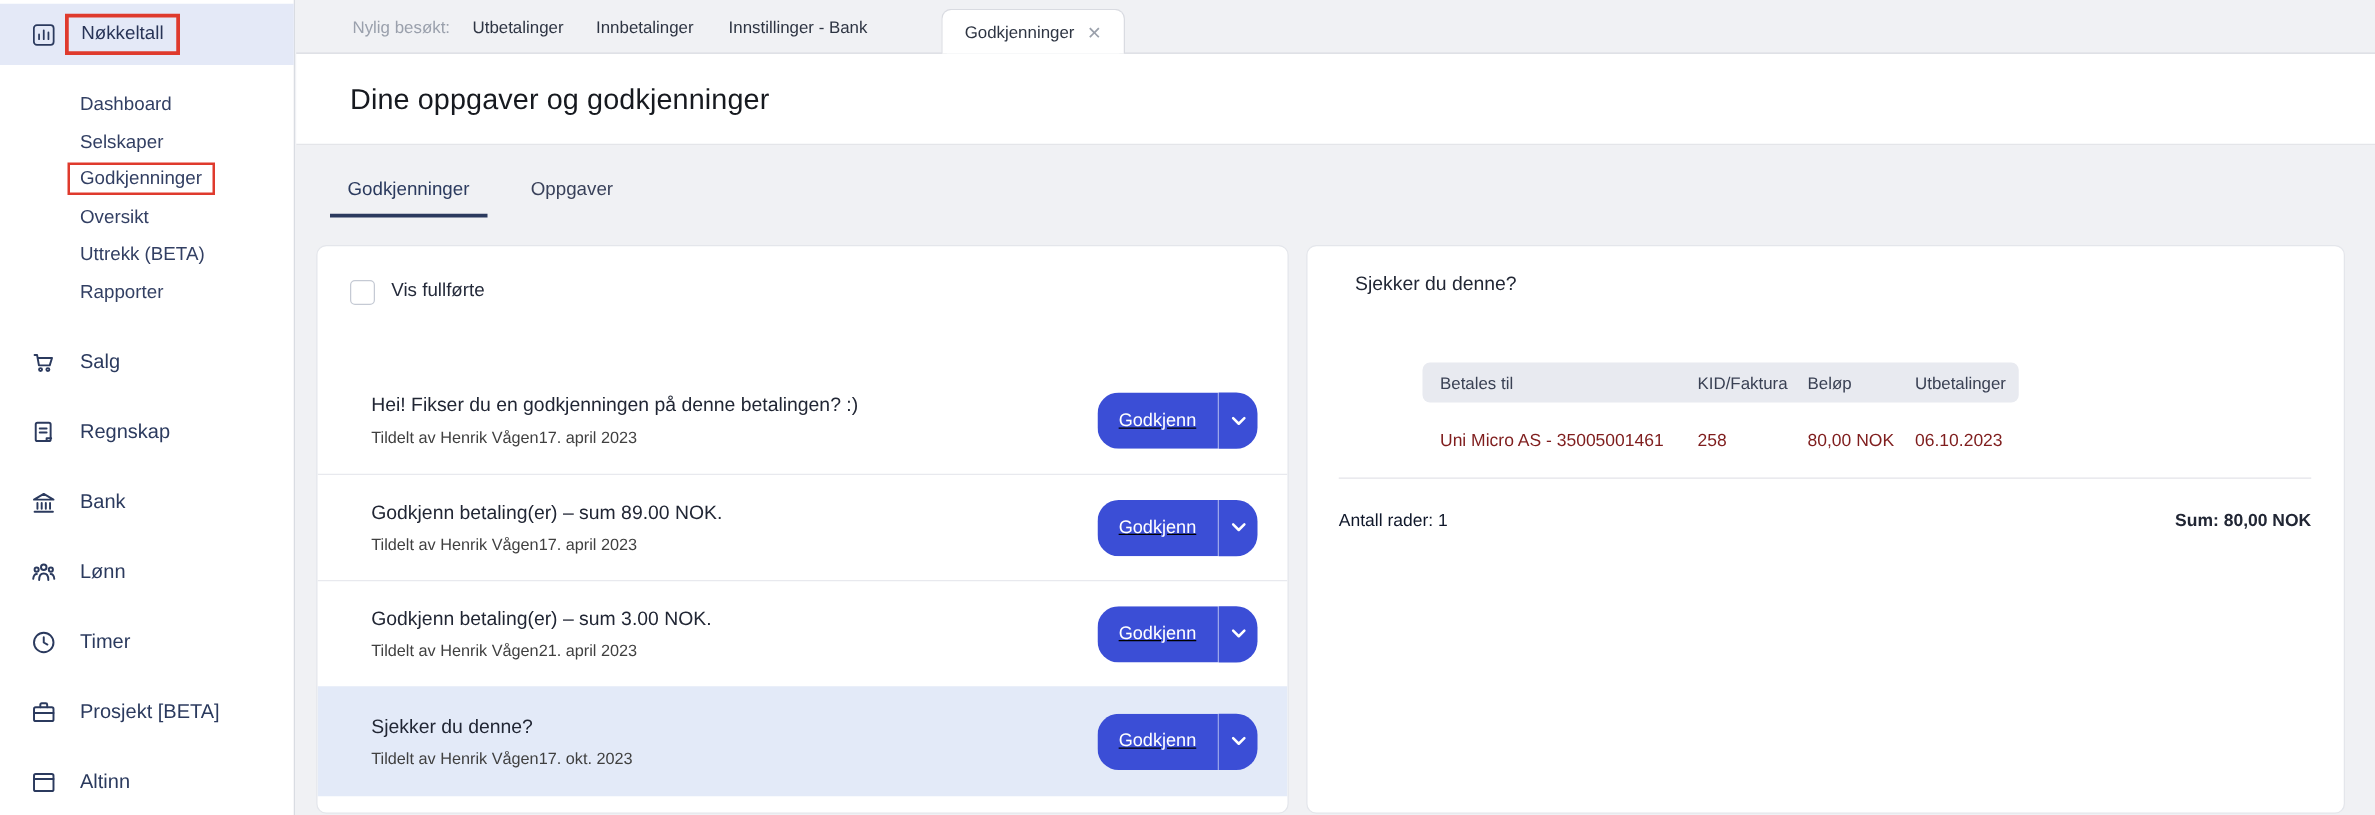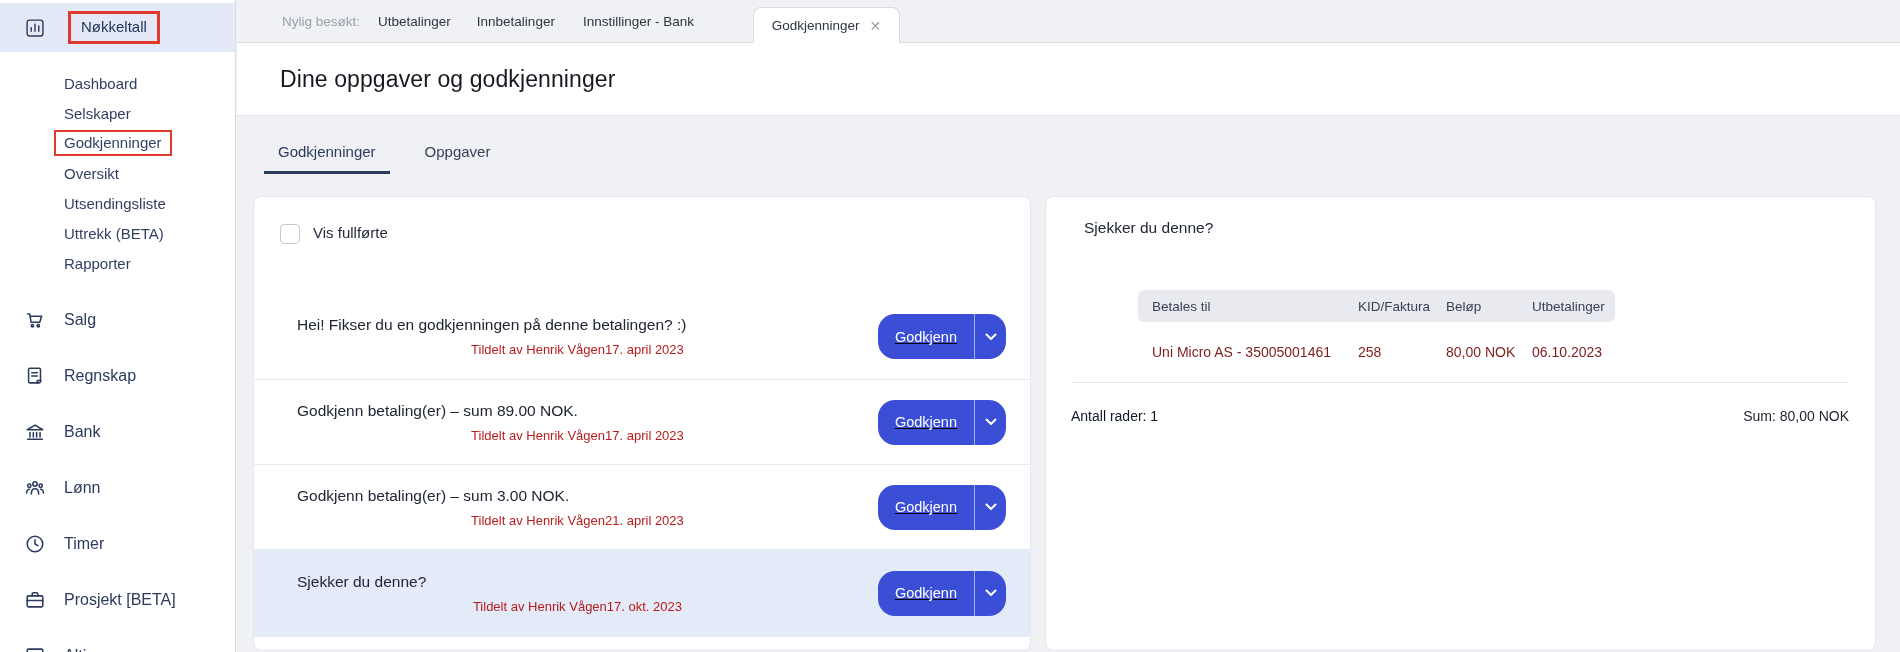--- a/index.html
+++ b/index.html
@@ -5,21 +5,21 @@
   * { margin:0; padding:0; box-sizing:border-box; }
   html,body { width:1900px; height:652px; overflow:hidden;
     font-family:"Liberation Sans", sans-serif; background:#f0f1f4; }
 
   
   .sidebar { position:absolute; left:0; top:0; width:236px; height:652px;
     background:#fff; border-right:1px solid #d9dce2; z-index:5; }
   .sidebar-header { margin-top:3px; height:49px; background:#e4e9f7;
     display:flex; align-items:center; padding-left:25px; }
   .sh-icon { width:20px; height:20px; flex:none; }
-  .red-frame { border:3px solid #df3a2d; padding:4px 10px 5px 10px; margin-left:23px; }
+  .red-frame { border:3px solid #df3a2d; padding:4px 10px 5px 10px; margin-left:7px; }
   .sh-label { font-size:15px; font-weight:500; color:#283457; }
   .sidebar-sub { padding:16px 0 0 64px;text-align:center; }
   .sub-item { height:30px; display:flex; align-items:center;
     font-size:15px; color:#323f63; cursor:pointer; }
   .red-frame-sm { border:2.5px solid #df3a2d; padding:2px 8px 3px 8px; margin-left:-10px; }
   .sidebar-main { margin-top:14px; }
   .main-item { height:56px; display:flex; align-items:center;
     padding-left:24px; gap:18px; font-size:16px; color:#2b3a5e; cursor:pointer; }
   .mi-icon { width:22px; height:22px; flex:none; }
 
@@ -57,42 +57,42 @@
   .checkbox { width:20px; height:20px; border:1.5px solid #c5cad4; border-radius:4px;
     background:#fff; cursor:pointer; flex:none; }
   .checkbox-label { font-size:15px; color:#242a3a; }
   .approval-list { margin-top:50px; }
   .approval-item { min-height:85px; display:flex; align-items:center;
     padding:0 24px 0 43px; }
   .approval-item.divided { border-top:1px solid #e8e9ee; }
   .approval-item.selected { background:#e3eaf8; min-height:88px; }
   .approval-text { flex:1; padding-right:20px; }
   .approval-title { font-size:15.5px; color:#212634; }
-  .approval-sub { font-size:13px; color:#b91c1c; margin-top:8px;text-align:center; }
+  .approval-sub { font-size:13px; color:#404040; margin-top:8px; }
   .split-btn { display:flex; height:45px; flex:none; cursor:pointer;text-decoration:underline; }
   .split-main { background:#3b4ed6; color:#fff; border:none;
     border-radius:17px 0 0 17px; padding:0 17px; font-size:14.5px; font-weight:500;
     display:flex; align-items:center; border-right:1px solid rgba(255,255,255,.55);
     font-family:"Liberation Sans", sans-serif; cursor:pointer; }
   .split-arrow { background:#3b4ed6; border:none; border-radius:0 17px 17px 0; width:31px;
     display:flex; align-items:center; justify-content:center; cursor:pointer; }
 
   
   .detail-title { margin:22px 0 0 38px; font-size:15.5px; color:#212634; }
   .detail-table { margin:53px 0 0 92px; width:477px; }
   .t-head { background:#e8eaf0; border-radius:6px; height:32px; display:grid;
     grid-template-columns:206px 88px 86px 1fr; align-items:center; padding:0 14px;
     font-size:13.5px; color:#3a4154; }
   .t-row { height:60px; display:grid; grid-template-columns:206px 88px 86px 1fr;
     align-items:center; padding:0 14px; font-size:14px; color:#7f1d1d; }
   .t-right { text-align:right; }
   .table-footer { margin:0 26px 0 25px; border-top:1px solid #e3e4e9;
     padding-top:25px; display:flex; justify-content:space-between; align-items:center; }
   .rows-count { font-size:14px; color:#0f172a; }
-  .sum-text { font-size:14px; font-weight:400; color:#212634;text-align:right; }
+  .sum-text { font-size:14px; font-weight:700; color:#212634;text-align:right; }
 
   svg.stroke { fill:none; stroke:#2b3a5e; stroke-width:1.7;
     stroke-linecap:round; stroke-linejoin:round; }
 </style>
 </head>
 <body>
 
 <div class="sidebar">
   <div class="sidebar-header">
     <svg class="sh-icon stroke" viewBox="0 0 24 24">
@@ -113,23 +113,20 @@
       </div>
     <div class="sub-item">
       <span class="red-frame-sm">
         <span>Godkjenninger</span>
       </span>
     </div>
     <div class="sub-item">
         <span>Oversikt</span>
       </div>
     <div class="sub-item">
-        <span>Utsendingsliste</span>
-      </div>
-    <div class="sub-item">
         <span>Uttrekk (BETA)</span>
       </div>
     <div class="sub-item">
         <span>Rapporter</span>
       </div>
   </div>
 
   <div class="sidebar-main">
     <div class="main-item">
       <svg class="mi-icon stroke" viewBox="0 0 24 24">

